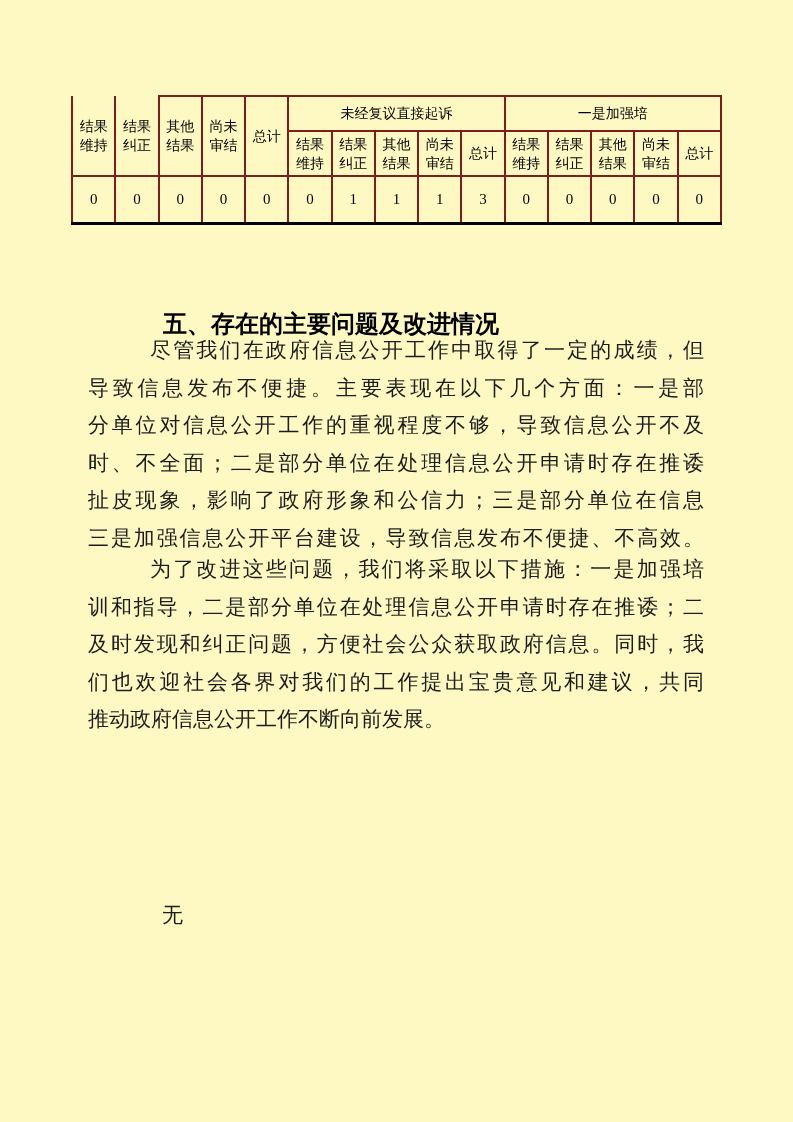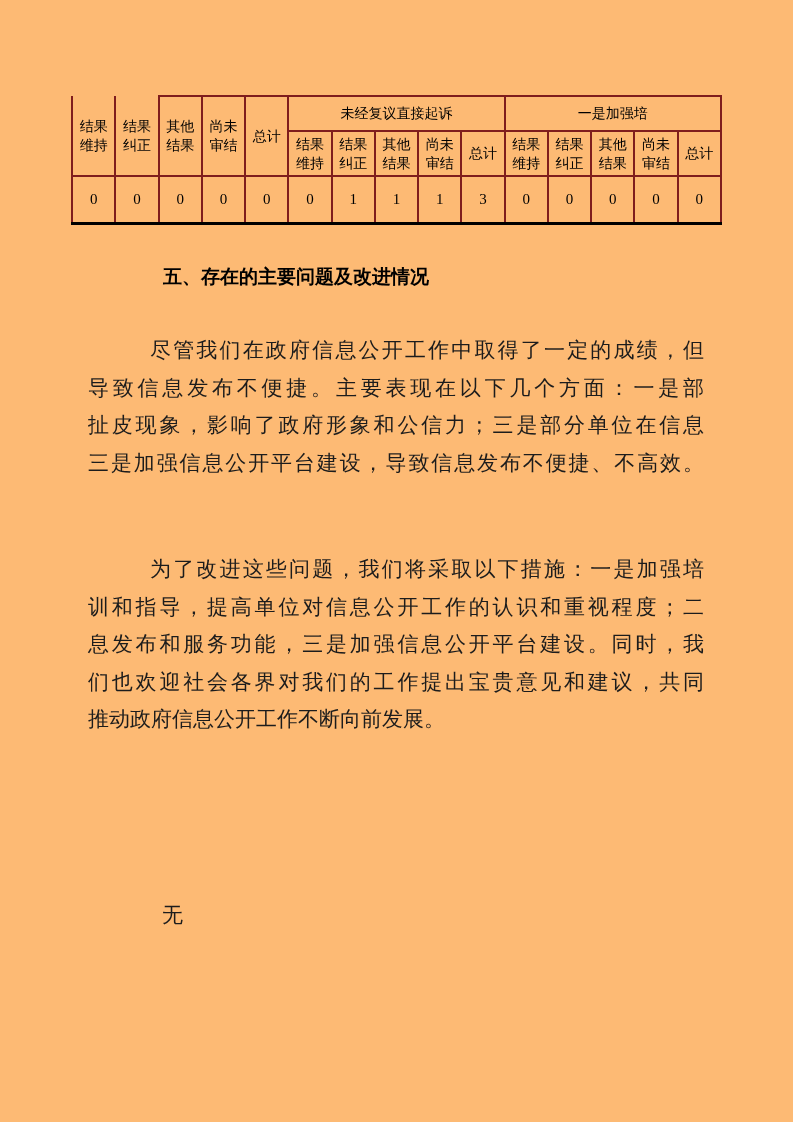--- a/index.html
+++ b/index.html
@@ -4,21 +4,21 @@
 <style>
   html, body {
     margin: 0;
     padding: 0;
     background: #ffffff;
   }
   .page {
     position: relative;
     width: 793px;
     height: 1122px;
-    background: #fdba74;
+    background: #fef9c3;
     color: #000000;
     font-family: "Liberation Serif", serif;
     overflow: hidden;
   }
 
   
   table.stats {
     position: absolute;
     left: 71px;
     top: 95px;
@@ -49,24 +49,25 @@
     display: block;
     line-height: 19px;
   }
 
   
   .heading {
     position: absolute;
     left: 163px;
     font-family: "Liberation Sans", sans-serif;
     font-weight: bold;
-    font-size: 19px;
+    font-size: 24px;
     line-height: 26px;
     white-space: nowrap;
     color: #000000;
+    margin-top: 47px;
   }
   .para {
     position: absolute;
     left: 88px;
     width: 616px;
     font-size: 21px;
     color: #1c1c1c;
   }
   .tline {
     height: 37.5px;
@@ -179,28 +180,30 @@
       <td>0</td>
     </tr>
   </tbody>
     </table>
 
   <div class="heading" id="heading-5">五、存在的主要问题及改进情况</div>
 
   <div class="para" id="para-1">
     <div class="tline first">尽管我们在政府信息公开工作中取得了一定的成绩，但</div>
     <div class="tline">导致信息发布不便捷。主要表现在以下几个方面：一是部</div>
+    <div class="tline">分单位对信息公开工作的重视程度不够，导致信息公开不及</div>
+    <div class="tline">时、不全面；二是部分单位在处理信息公开申请时存在推诿</div>
     <div class="tline">扯皮现象，影响了政府形象和公信力；三是部分单位在信息</div>
     <div class="tline">三是加强信息公开平台建设，导致信息发布不便捷、不高效。</div>
   </div>
 
   <div class="para" id="para-2">
     <div class="tline first">为了改进这些问题，我们将采取以下措施：一是加强培</div>
-    <div class="tline">训和指导，提高单位对信息公开工作的认识和重视程度；二</div>
-    <div class="tline">息发布和服务功能，三是加强信息公开平台建设。同时，我</div>
+    <div class="tline">训和指导，二是部分单位在处理信息公开申请时存在推诿；二</div>
+    <div class="tline">及时发现和纠正问题，方便社会公众获取政府信息。同时，我</div>
     <div class="tline">们也欢迎社会各界对我们的工作提出宝贵意见和建议，共同</div>
     <div class="tline rag">推动政府信息公开工作不断向前发展。</div>
   </div>
 
 
   <div class="para" id="para-none">
     <div class="tline rag">无</div>
   </div>
 
 </div>

